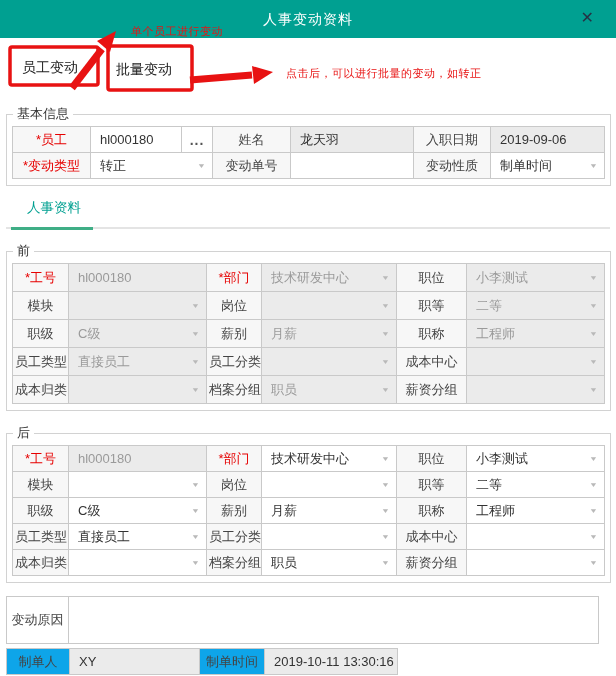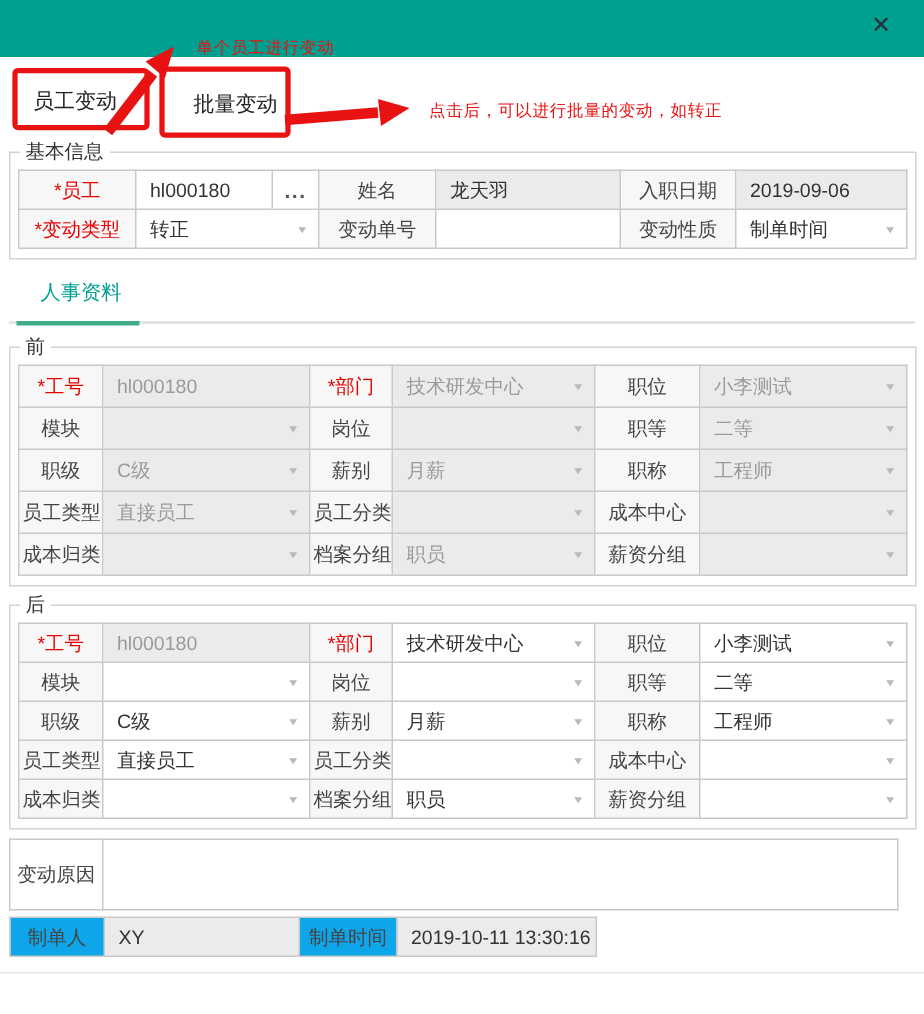--- a/index.html
+++ b/index.html
@@ -17,28 +17,28 @@
     color: #fff; font-size: 14px; letter-spacing: 1px;
   }
   .dlg-close {
     position: absolute; right: 22px; top: 10px; color: #253345; font-size: 16px;
     line-height: 16px; cursor: pointer; font-weight: bold;
   }
   
   .top-tabs { height: 54px; position: relative; background: #fff; }
   .wtab { position: absolute; font-size: 14px; color: #222; white-space: nowrap; cursor: pointer; }
   .wtab.t1 { left: 22px; top: 21px; }
-  .wtab.t2 { left: 129px; top: 23px; }
+  .wtab.t2 { left: 116px; top: 23px; }
   
   .anno-svg { position: absolute; left: 0; top: 0; width: 616px; height: 110px; z-index: 20; pointer-events: none; }
   .anno-text { position: absolute; color: #e81212; font-weight: normal; font-size: 11px; white-space: nowrap; z-index: 21; pointer-events: none; letter-spacing: 0.5px; }
   .anno-text.n1 { left: 131px; top: 24px; }
   .anno-text.n2 { left: 286px; top: 66px; }
   
-  fieldset { border: 1px solid #d2d2d2; margin: 0 6px; padding: 3px 5px 6px 5px; background: #fff; }
+  fieldset { border: 1px solid #d2d2d2; margin: 13px 6px; padding: 3px 5px 6px 5px; background: #fff; }
   legend { font-size: 13px; color: #333; padding: 0 4px; margin-left: 1px; }
   
   table.grid { border-collapse: collapse; width: 592px; table-layout: fixed; }
   table.grid td { border: 1px solid #c9c9c9; height: 26px; font-size: 13px; overflow: hidden; white-space: nowrap; }
   fieldset.fs-before table.grid td { height: 28px; }
   td.lbl { background: #f7f7f7; text-align: center; color: #444; padding: 0 2px; }
   td.lbl.req { color: #e60000; }
   td.val { background: #fff; padding: 0; }
   td.val .cellwrap { display: flex; align-items: center; height: 100%; padding: 0 6px 0 9px; }
   td.val .vtext { flex: 1; overflow: hidden; white-space: nowrap; }
@@ -69,20 +69,21 @@
   table.maker td.lbl { background: #0ea5e9; }
   table.maker td.val { padding-left: 9px; }
   table.maker td.val.dis2 { color: #333; }
   
   .footer-sep { margin-top: 10px; border-top: 1px solid #e6e6e6; }
 </style>
 </head>
 <body>
 
 <div class="dlg-header">
+  <div class="dlg-title">人事变动资料</div>
   <div class="dlg-close">✕</div>
 </div>
 
 <div class="top-tabs">
   <div class="wtab t1">员工变动</div>
   <div class="wtab t2">批量变动</div>
 </div>
 
 <svg class="anno-svg" viewBox="0 0 616 110">
   <rect x="10" y="47" width="88" height="38" rx="2" fill="none" stroke="#e81212" stroke-width="3.5"></rect>

